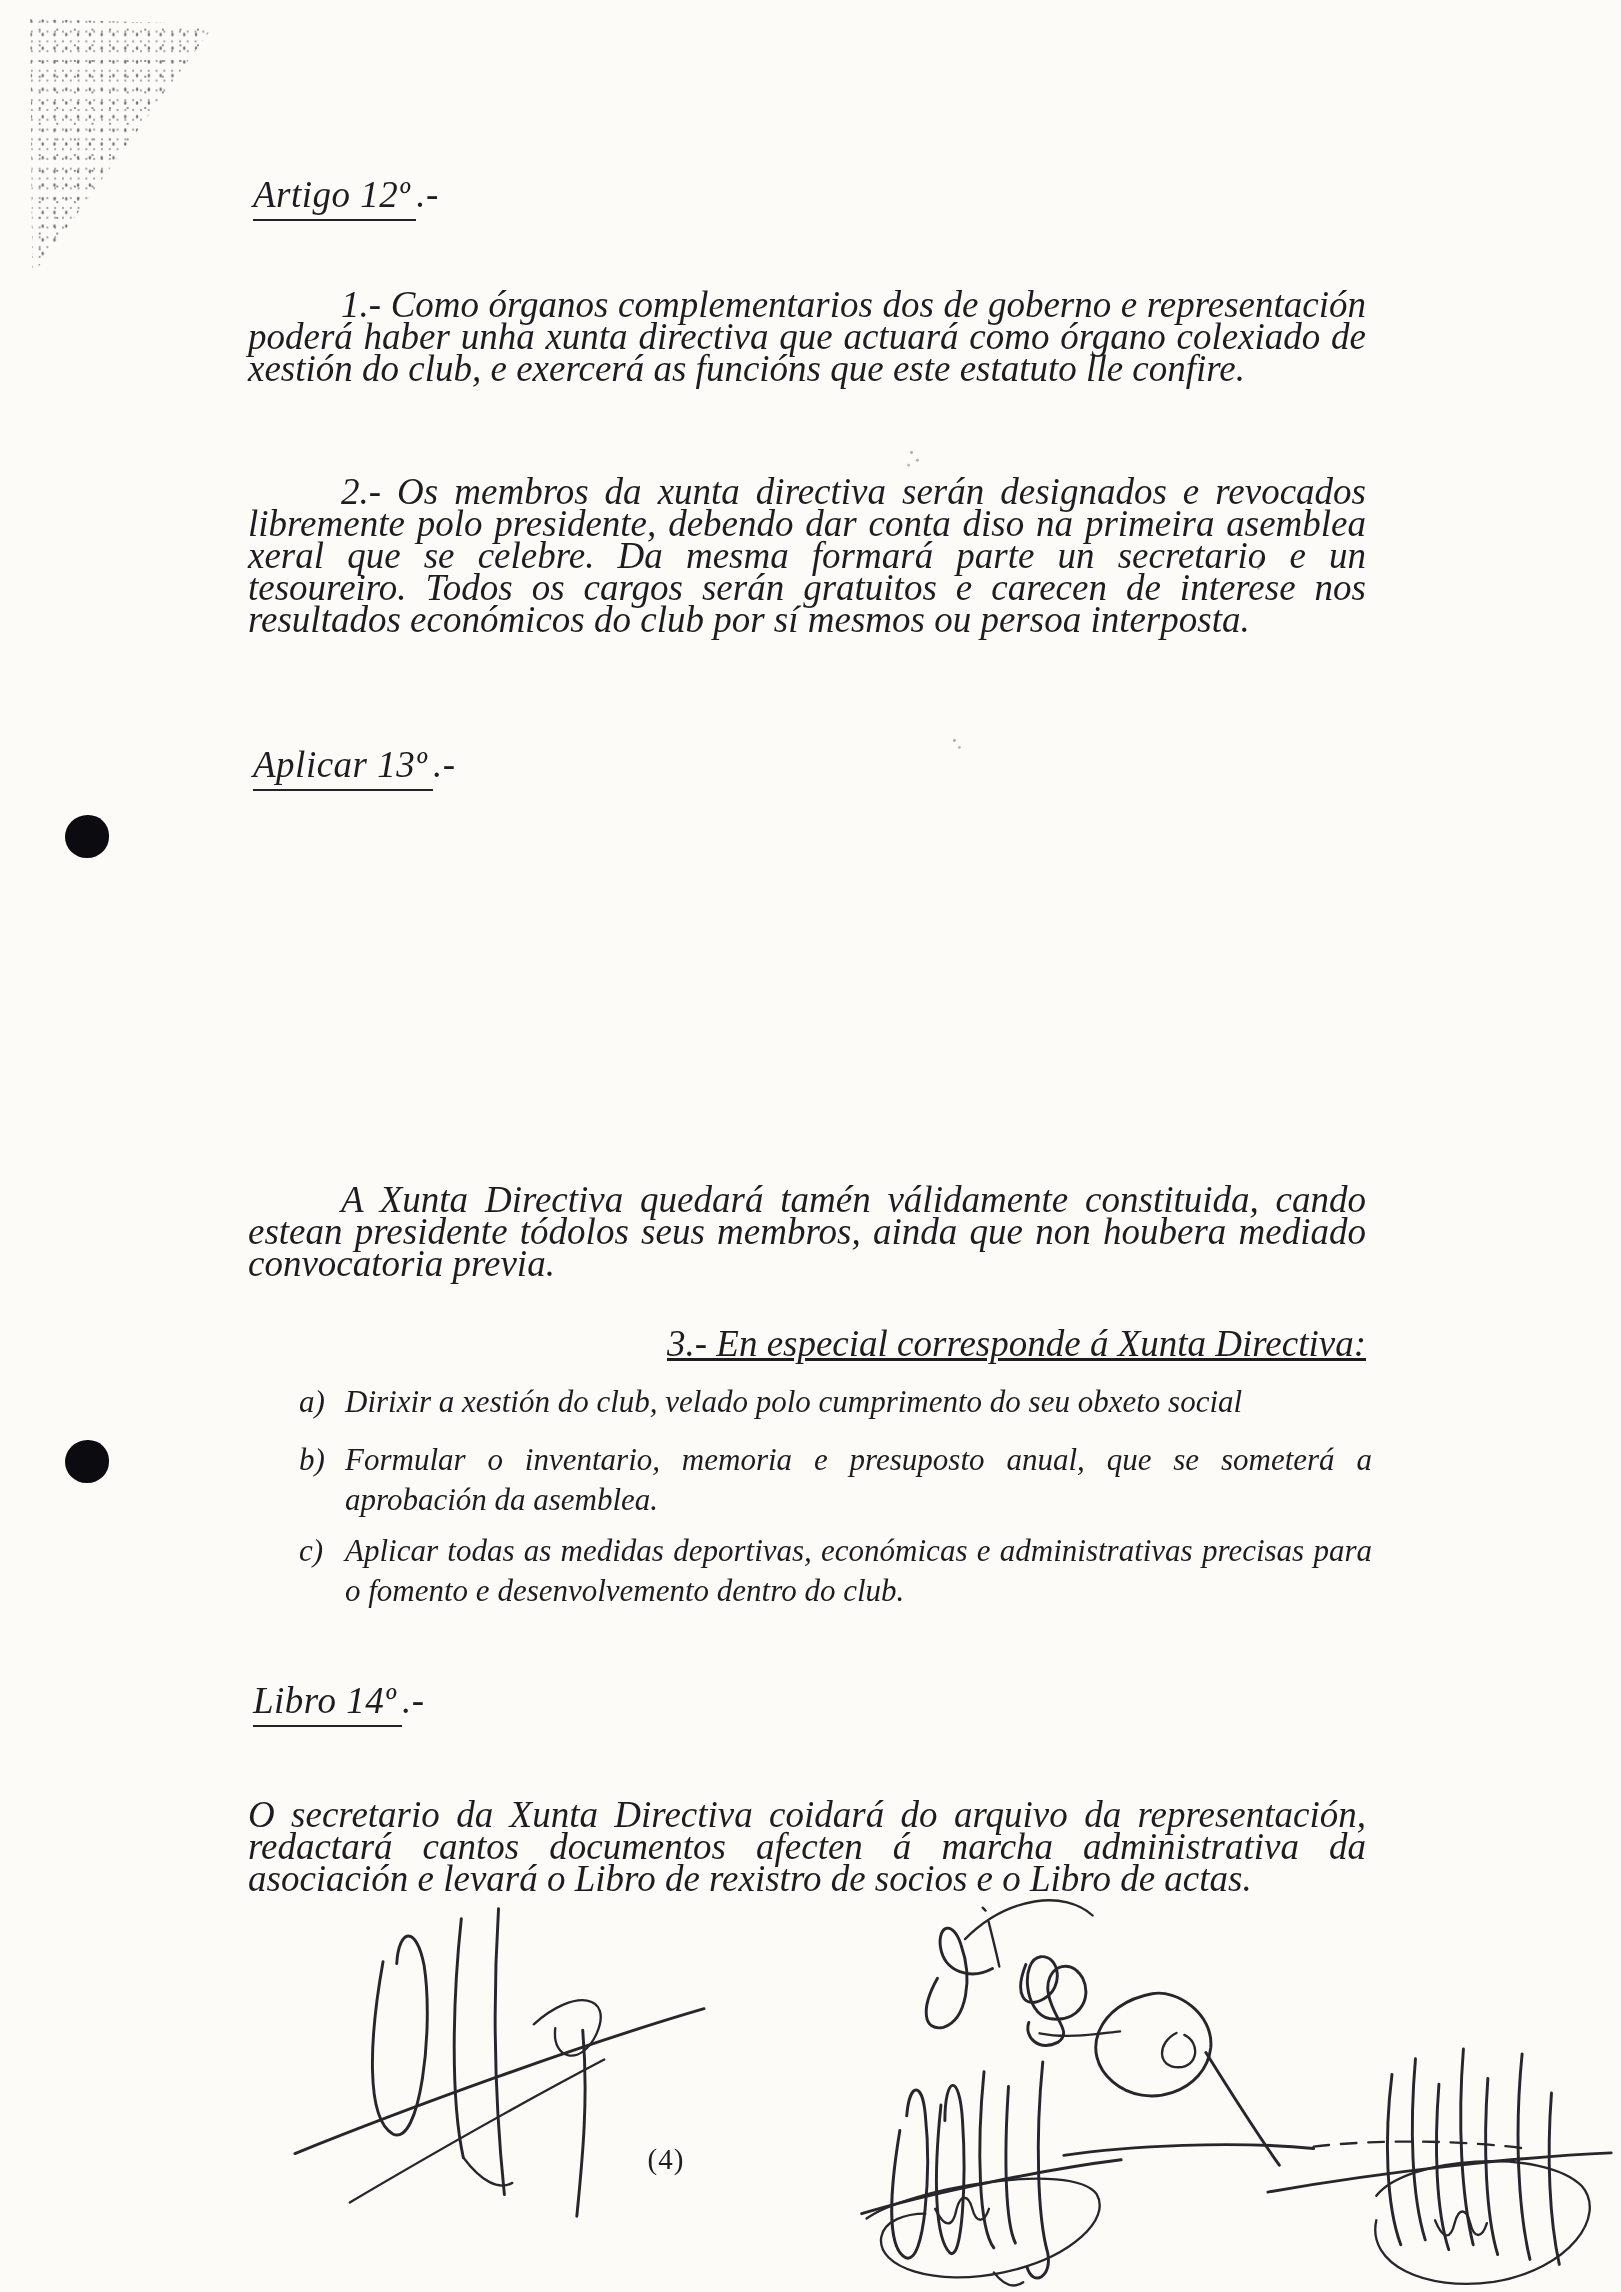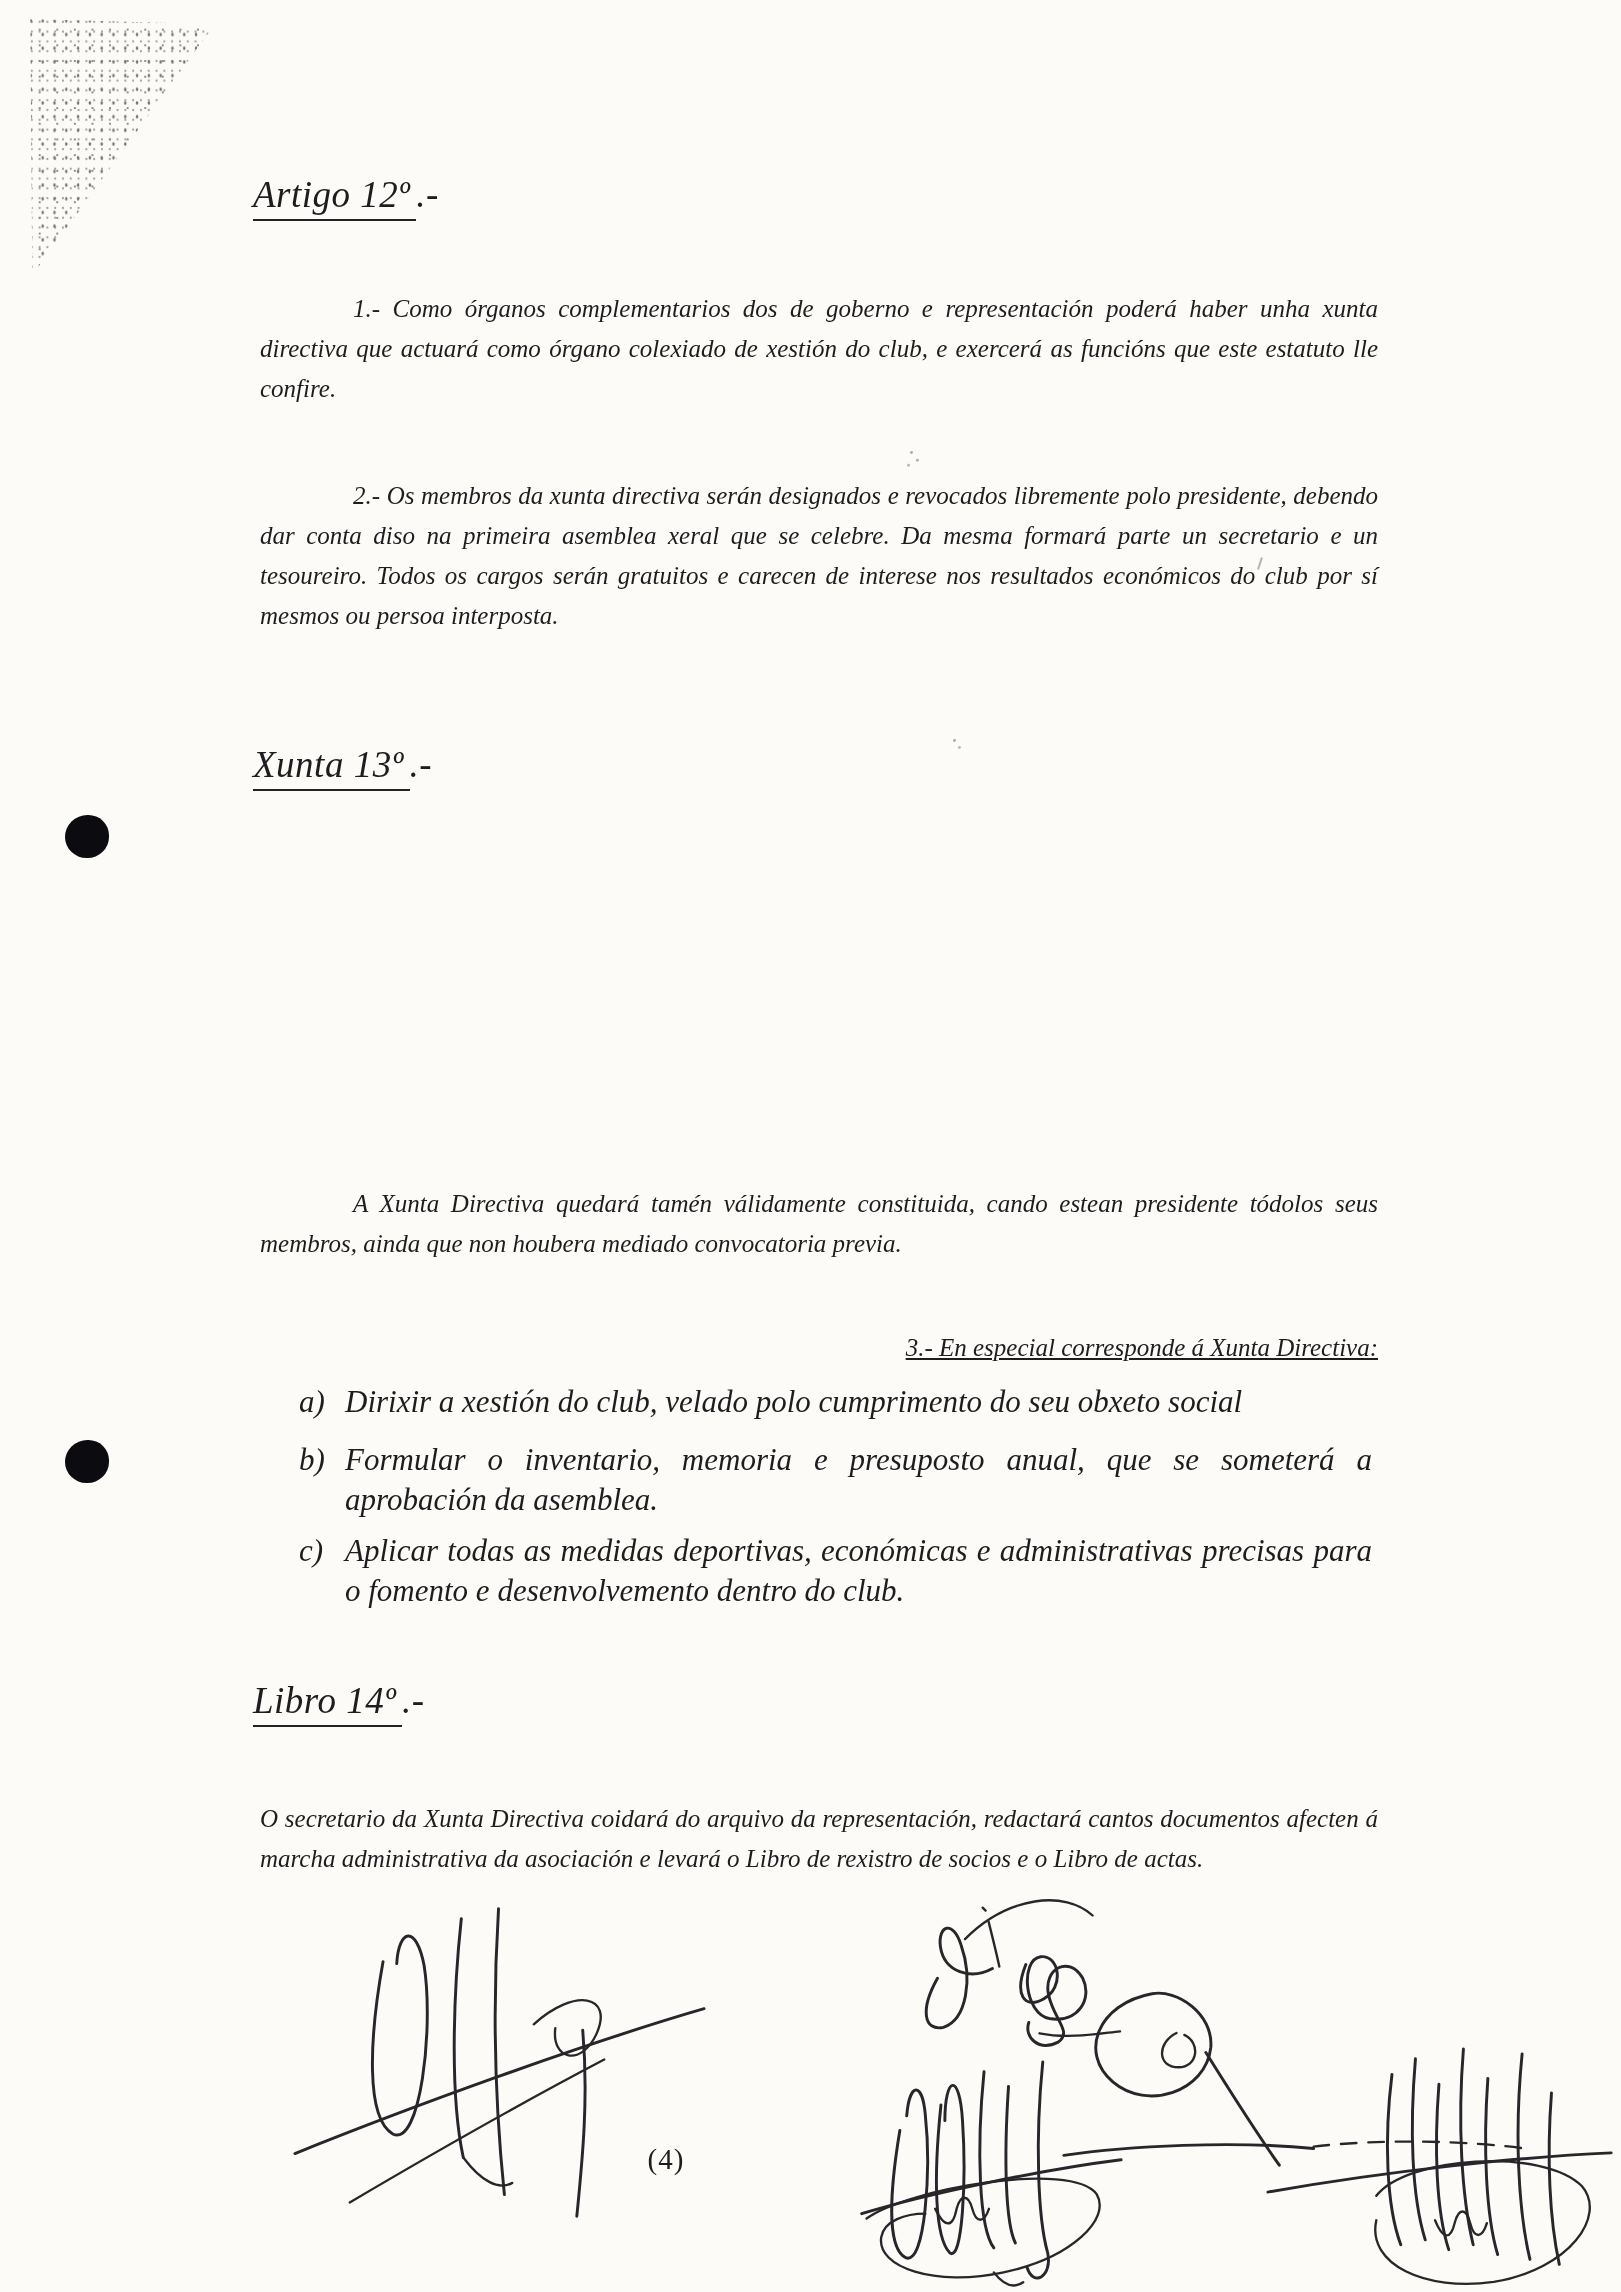--- a/index.html
+++ b/index.html
@@ -36,22 +36,22 @@
   .art-heading {
     position:absolute; left:253px; margin:0; font-weight:400;
     font-size:37px; font-style:italic; letter-spacing:0.5px; white-space:nowrap;
   }
   .u { border-bottom:2.9px solid #222226; padding-bottom:3.9px; padding-right:5.9px; }
   .h12 { top:173px; }
   .h13 { top:743px; }
   .h14 { top:1679px; }
 
   .body {
-    position:absolute; left:260px; width:1118px; margin:0;
-    font-size:25px; font-style:italic; line-height:40px;
+    position:absolute; left:248px; width:1118px; margin:0;
+    font-size:37px; font-style:italic; line-height:32px;
     text-align:justify; text-justify:inter-word;
   }
   .indent { text-indent:93px; }
   .p-12-1 { top:289px; }
   .p-12-2 { top:476px; }
   .p-13-1 { top:852px; }
   .p-13-2 { top:1036px; }
   .p-13-3 { top:1184px; }
   .p-13-4 { top:1328px; text-align:right;text-decoration:underline; }
   .p-14-1 { top:1799px; }
@@ -89,21 +89,21 @@
   <div class="punch-hole hole-2"></div>
   <div class="speck speck-1"></div>
   <div class="speck speck-2"></div>
   <div class="speck speck-3"></div>
 
   <h2 class="art-heading h12"><span class="u">Artigo 12º</span><span>.-</span></h2>
 
   <p class="body indent p-12-1">1.- Como órganos complementarios dos de goberno e representación poderá haber unha xunta directiva que actuará como órgano colexiado de xestión do club, e exercerá as funcións que este estatuto lle confire.</p>
   <p class="body indent p-12-2">2.- Os membros da xunta directiva serán designados e revocados libremente polo presidente, debendo dar conta diso na primeira asemblea xeral que se celebre. Da mesma formará parte un secretario e un tesoureiro. Todos os cargos serán gratuitos e carecen de interese nos resultados económicos do club por sí mesmos ou persoa interposta.</p>
 
-  <h2 class="art-heading h13"><span class="u">Xunta 13º</span><span>.-</span></h2>
+  <h2 class="art-heading h13"><span class="u">Aplicar 13º</span><span>.-</span></h2>
 
   <p class="body indent p-13-3">A Xunta Directiva quedará tamén válidamente constituida, cando estean presidente tódolos seus membros, ainda que non houbera mediado convocatoria previa.</p>
   <p class="body p-13-4">3.- En especial corresponde á Xunta Directiva:</p>
 
   <div class="list-item li-a">
     <span class="marker">a)</span>
     <span class="li-text">Dirixir a xestión do club, velado polo cumprimento do seu obxeto social</span>
   </div>
   <div class="list-item li-b">
     <span class="marker">b)</span>

